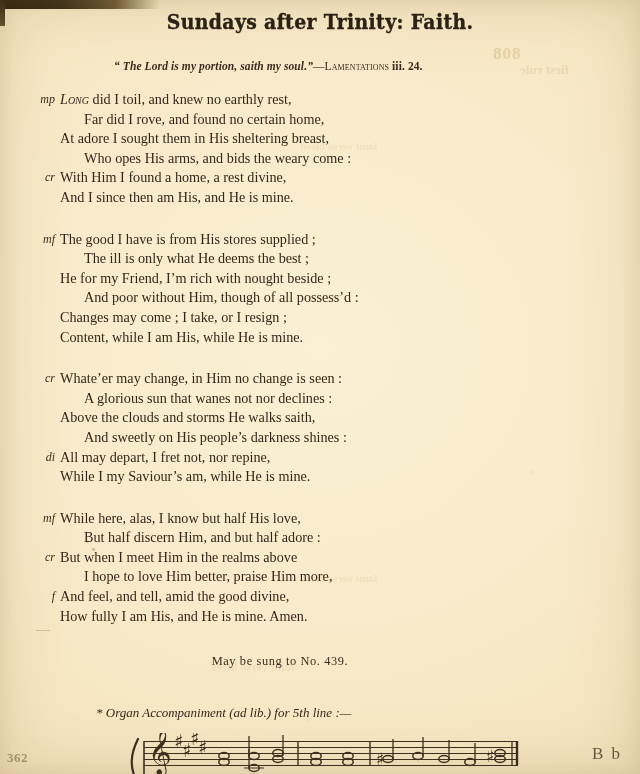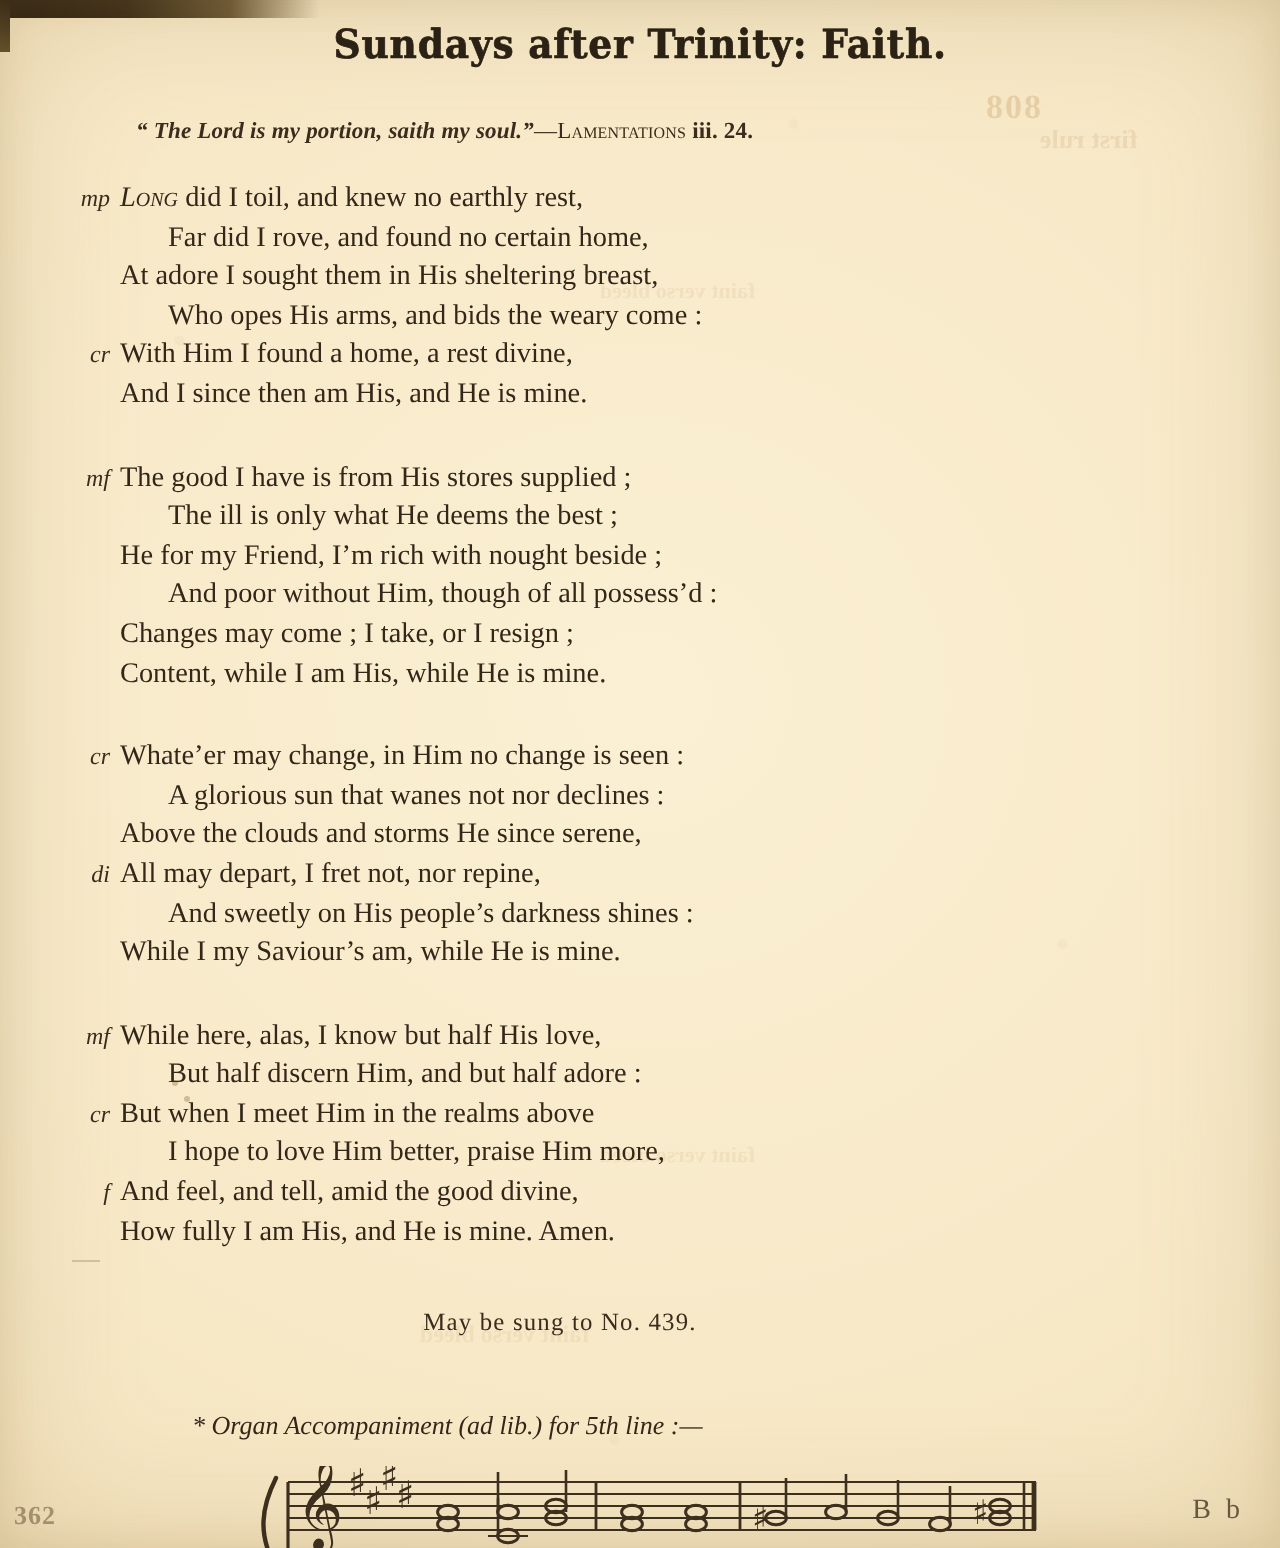--- a/index.html
+++ b/index.html
@@ -115,21 +115,21 @@
     font-weight: bold;
     font-size: 20px;
     letter-spacing: 0.4px;
     -webkit-text-stroke: 0.35px #2b2114;
     transform: scaleX(0.94);
     display: inline-block;
   }
 
   .epigraph {
     margin-top: 26px;
-    padding-left: 68px;
+    padding-left: 114px;
     font-size: 11.5px;
     color: #3a2d1d;
     letter-spacing: .1px;
   }
   .epigraph .quote {
     font-style: italic;
     font-weight: bold;
   }
   .epigraph .ref {
     font-variant: small-caps;
@@ -198,21 +198,21 @@
     font-size: 13px;
     font-weight: bold;
     color: rgba(80,58,30,.45);
     letter-spacing: .5px;
     z-index: 4;
   }
   .footer-sig {
     position: absolute;
     right: 18px;
     bottom: 10px;
-    font-size: 14px;
+    font-size: 17px;
     color: rgba(60,44,24,.75);
     letter-spacing: 2px;
     z-index: 4;
   }
 </style>
 </head>
 <body>
 
 <div class="page">
 
@@ -258,23 +258,23 @@
         <div class="line ind-1"><span>The ill is only what He deems the best ;</span></div>
         <div class="line ind-0"><span>He for my Friend, I’m rich with nought beside ;</span></div>
         <div class="line ind-1"><span>And poor without Him, though of all possess’d :</span></div>
         <div class="line ind-0"><span>Changes may come ; I take, or I resign ;</span></div>
         <div class="line ind-0"><span>Content, while I am His, while He is mine.</span></div>
       </div>
 
       <div class="verse">
         <div class="line ind-0"><span class="mark">cr</span><span>Whate’er may change, in Him no change is seen :</span></div>
         <div class="line ind-1"><span>A glorious sun that wanes not nor declines :</span></div>
-        <div class="line ind-0"><span>Above the clouds and storms He since serene,</span></div>
+        <div class="line ind-0"><span>Above the clouds and storms He walks saith,</span></div>
+        <div class="line ind-1"><span>And sweetly on His people’s darkness shines :</span></div>
         <div class="line ind-0"><span class="mark">di</span><span>All may depart, I fret not, nor repine,</span></div>
-        <div class="line ind-1"><span>And sweetly on His people’s darkness shines :</span></div>
         <div class="line ind-0"><span>While I my Saviour’s am, while He is mine.</span></div>
       </div>
 
       <div class="verse">
         <div class="line ind-0"><span class="mark">mf</span><span>While here, alas, I know but half His love,</span></div>
         <div class="line ind-1"><span>But half discern Him, and but half adore :</span></div>
         <div class="line ind-0"><span class="mark">cr</span><span>But when I meet Him in the realms above</span></div>
         <div class="line ind-1"><span>I hope to love Him better, praise Him more,</span></div>
         <div class="line ind-0"><span class="mark">f</span><span>And feel, and tell, amid the good divine,</span></div>
         <div class="line ind-0"><span>How fully I am His, and He is mine.   Amen.</span></div>

